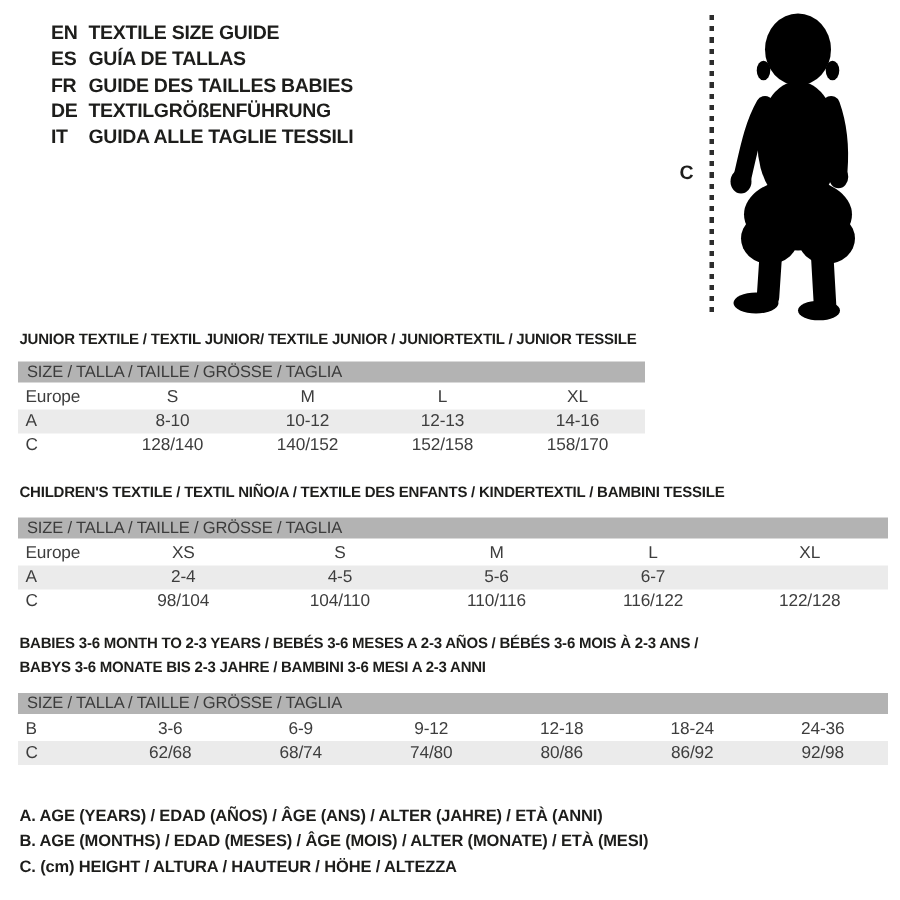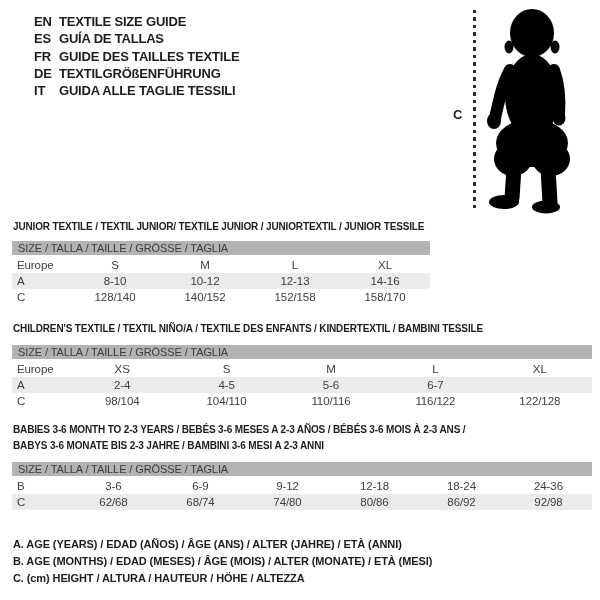--- a/index.html
+++ b/index.html
@@ -60,21 +60,21 @@
     <div class="lang-row">
       <span class="lang-code">EN</span>
       <span class="lang-text">TEXTILE SIZE GUIDE</span>
     </div>
     <div class="lang-row">
       <span class="lang-code">ES</span>
       <span class="lang-text">GUÍA DE TALLAS</span>
     </div>
     <div class="lang-row">
       <span class="lang-code">FR</span>
-      <span class="lang-text">GUIDE DES TAILLES TEXTILE</span>
+      <span class="lang-text">GUIDE DES TAILLES BABIES</span>
     </div>
     <div class="lang-row">
       <span class="lang-code">DE</span>
       <span class="lang-text">TEXTILGRÖßENFÜHRUNG</span>
     </div>
     <div class="lang-row">
       <span class="lang-code">IT</span>
       <span class="lang-text">GUIDA ALLE TAGLIE TESSILI</span>
     </div>
   </div>

